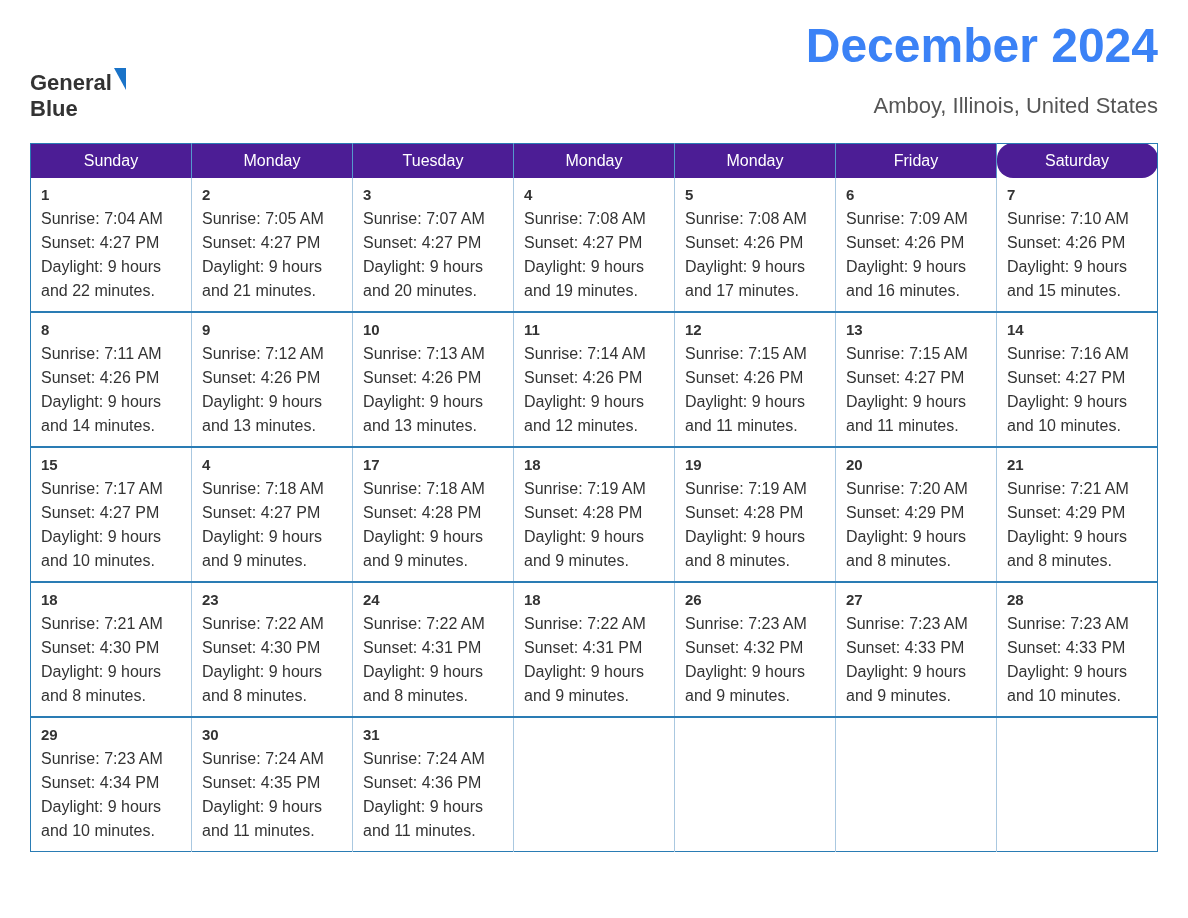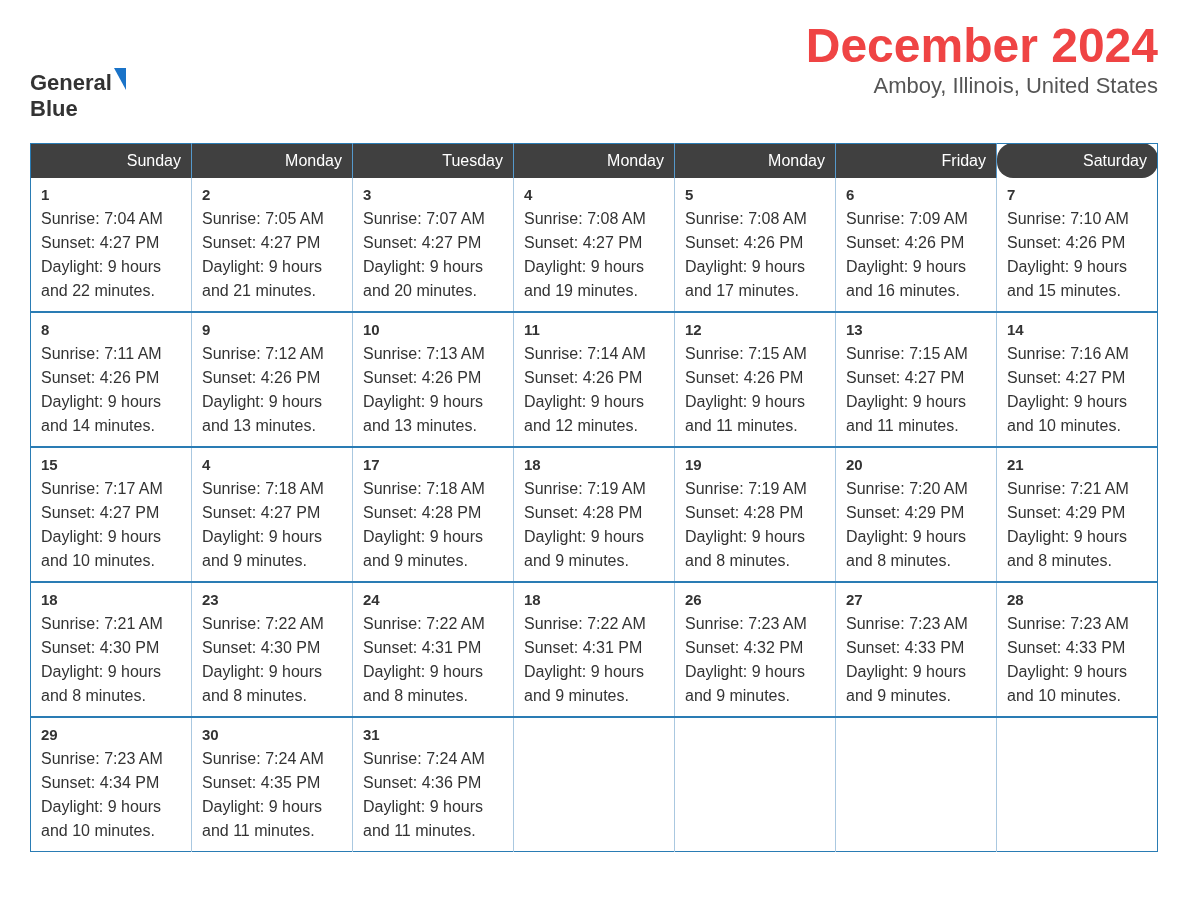--- a/index.html
+++ b/index.html
@@ -43,40 +43,40 @@
     .logo-row {
       display: flex;
       align-items: baseline;
     }
     .title-block {
       text-align: right;
     }
     .month-title {
       font-size: 48px;
       font-weight: bold;
-      color: #ef4444;
+      color: #3b82f6;
       line-height: 1.1;
     }
     .location-title {
       font-size: 22px;
       color: #555;
-      margin-top: 0;
+      margin-top: 20px;
     }
     .calendar-table {
       width: 100%;
       border-collapse: collapse;
       border: 1px solid #2a7cb4;
     }
     .calendar-table thead tr th {
-      background-color: #404040;
+      background-color: #4c1d95;
       color: #ffffff;
       font-size: 16px;
       font-weight: normal;
       padding: 8px 10px;
-      text-align: right;
+      text-align: center;
       border-right: 1px solid #5599cc;
     }
     .calendar-table thead tr th:last-child {
       border-right: none;
       border-radius: 16px;
     }
     .calendar-table tbody tr td {
       vertical-align: top;
       padding: 8px 10px;
       border-right: 1px solid #aac8e0;

